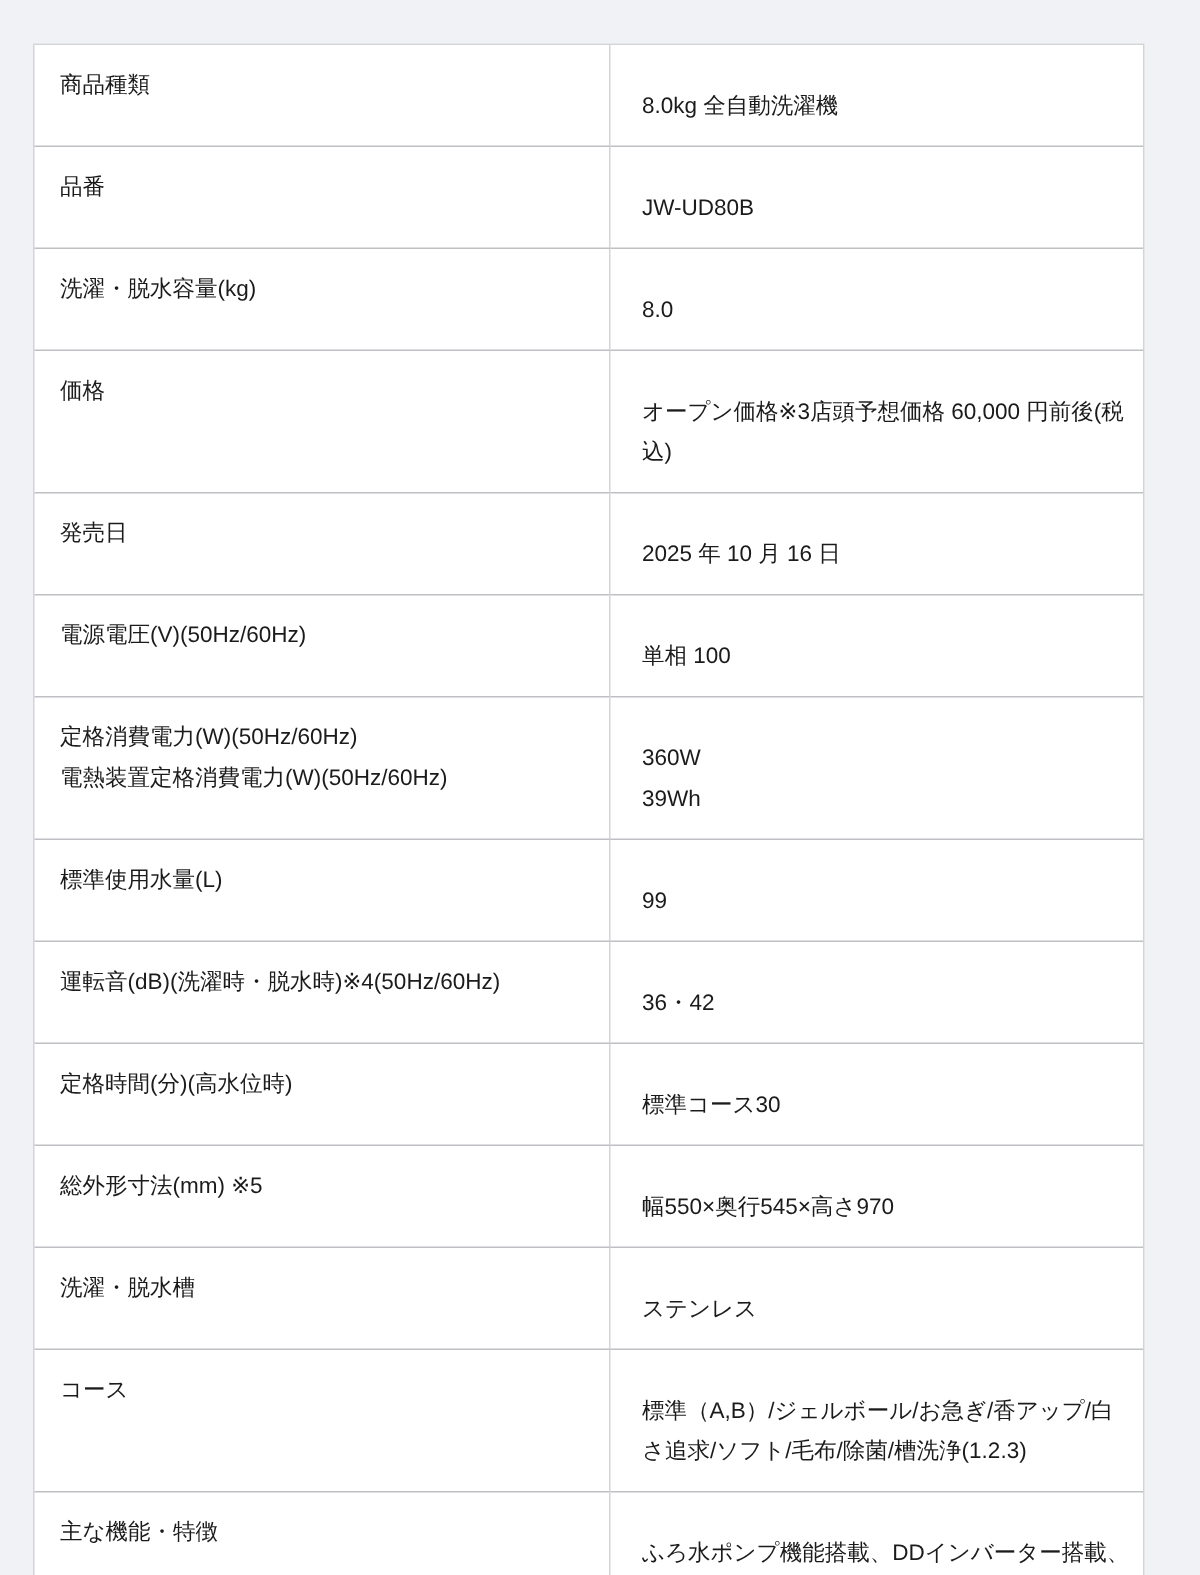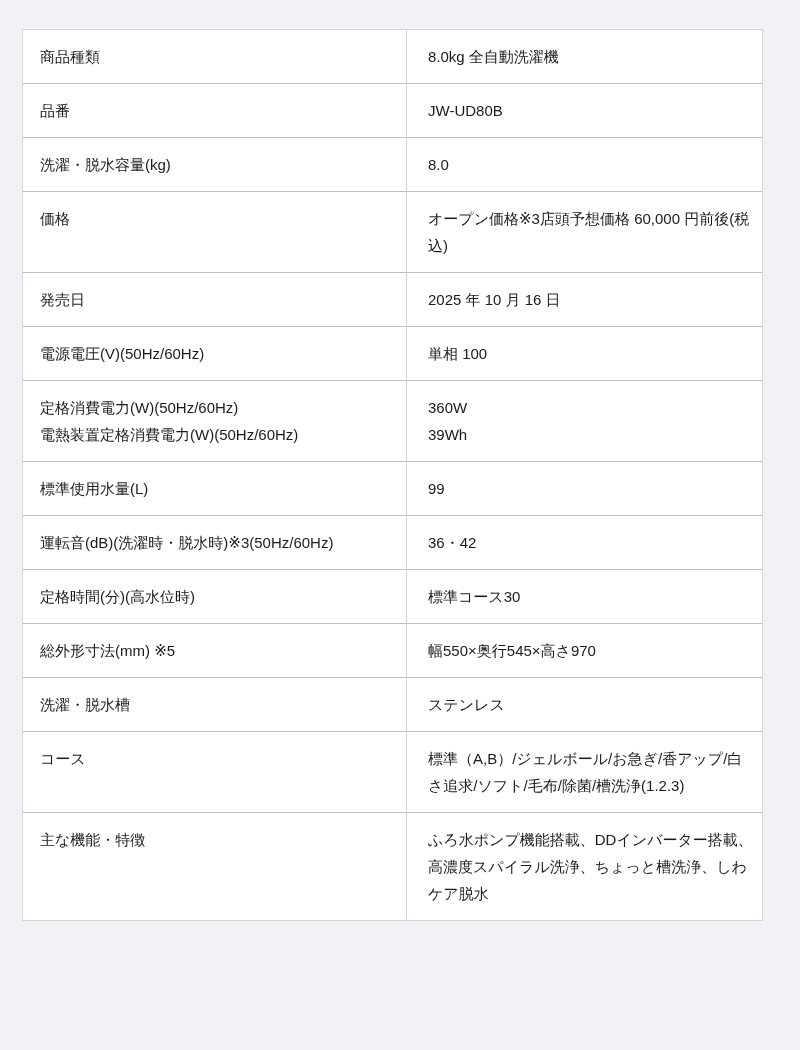--- a/index.html
+++ b/index.html
@@ -43,21 +43,21 @@
   }
   .spec-table tr:last-child th,
   .spec-table tr:last-child td {
     border-bottom: none;
   }
   .spec-table th.label-cell {
     padding: 13px 12px 13px 17px;
     border-right: 1px solid #d3d4d8;
   }
   .spec-table td.value-cell {
-    padding: 13px 8px 13px 21px;
+    padding: 27px 8px 13px 21px;
   }
 </style>
 </head>
 <body>
 
 <div class="page">
   <table class="spec-table">
     <colgroup>
       <col class="col-label">
       <col class="col-value">
@@ -100,21 +100,21 @@
     <td class="value-cell">360W
 39Wh</td>
   </tr>
 
   <tr class="spec-row">
     <th class="label-cell" scope="row">標準使用水量(L)</th>
     <td class="value-cell">99</td>
   </tr>
 
   <tr class="spec-row">
-    <th class="label-cell" scope="row">運転音(dB)(洗濯時・脱水時)※3(50Hz/60Hz)</th>
+    <th class="label-cell" scope="row">運転音(dB)(洗濯時・脱水時)※4(50Hz/60Hz)</th>
     <td class="value-cell">36・42</td>
   </tr>
 
   <tr class="spec-row">
     <th class="label-cell" scope="row">定格時間(分)(高水位時)</th>
     <td class="value-cell">標準コース30</td>
   </tr>
 
   <tr class="spec-row">
     <th class="label-cell" scope="row">総外形寸法(mm) ※5</th>

